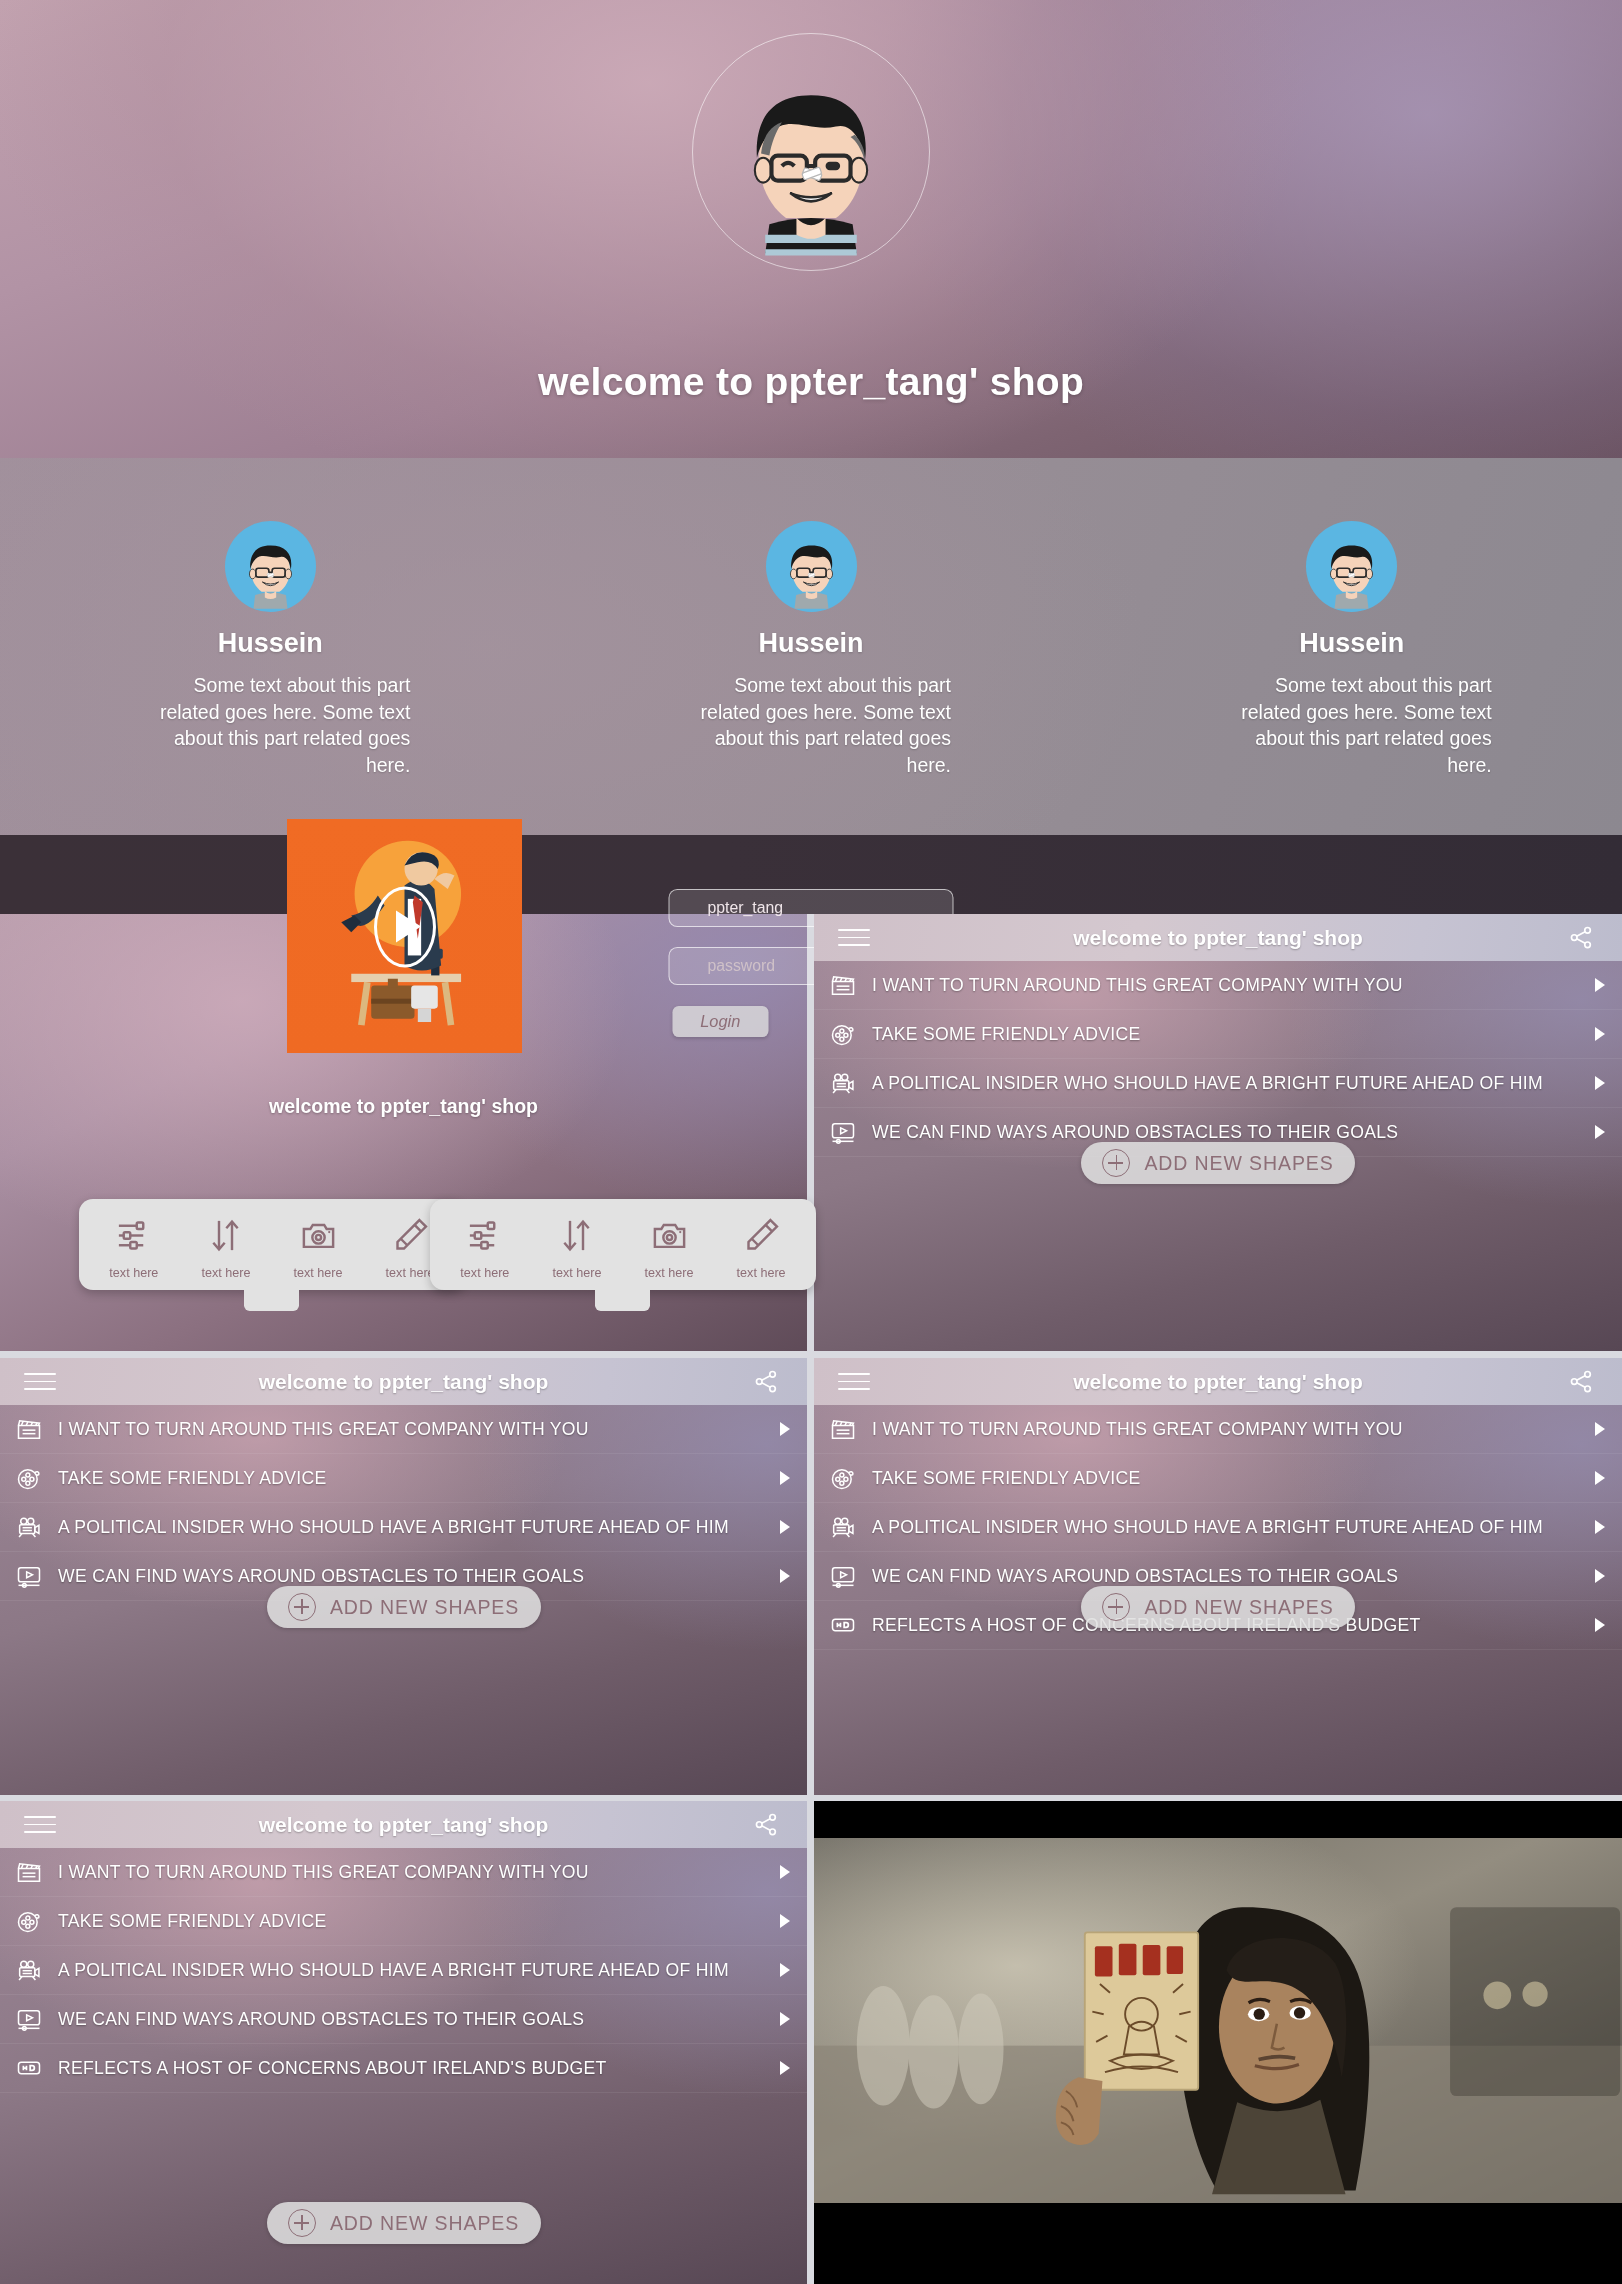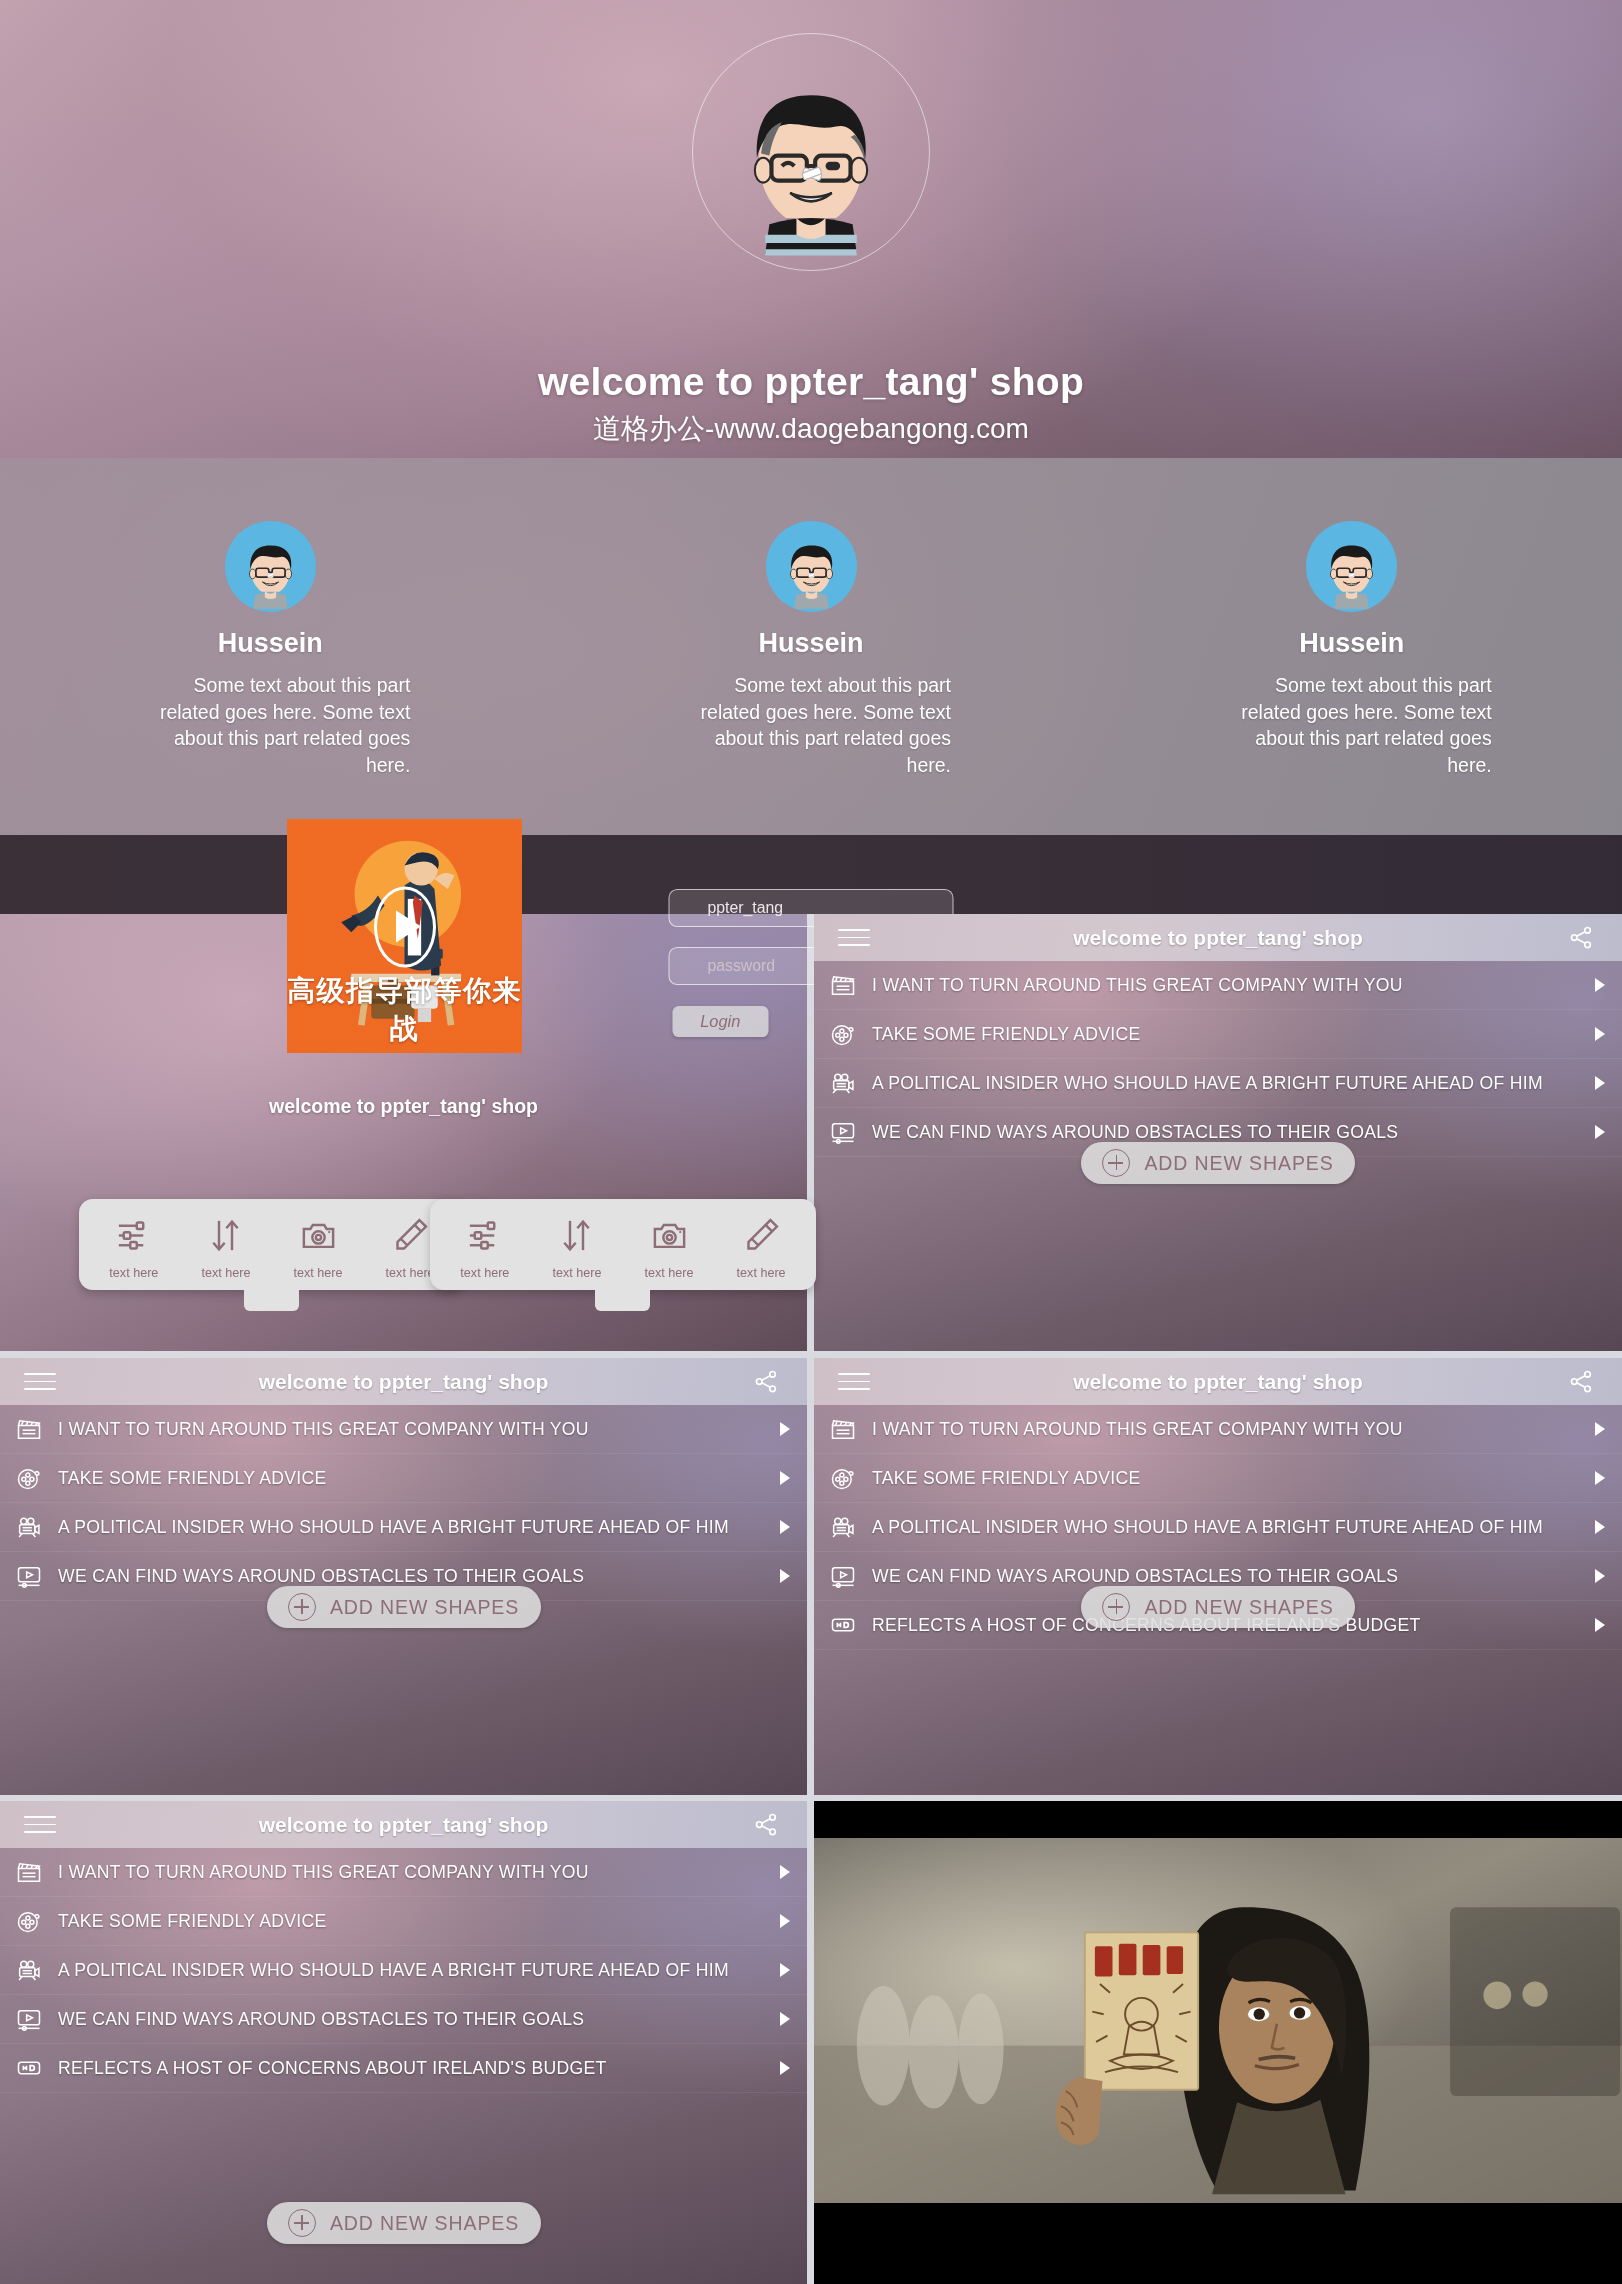--- a/index.html
+++ b/index.html
@@ -248,21 +248,20 @@
           </g>
           <path d="M40 63 q10 8 20 0 q-10 4 -20 0Z" fill="#fff" stroke="#2a2a2a" stroke-width="1.2"></path>
           <path d="M30 78 q20 -6 40 0 L72 92 L28 92Z" fill="#1a1a1a"></path>
           <path d="M28 83 h44 v4 h-44Z" fill="#adc9d6"></path>
           <path d="M28 90 h44 v3 h-44Z" fill="#adc9d6"></path>
           <path d="M43 75 q7 7 14 0 l0 8 q-7 4 -14 0Z" fill="#f5d3ba"></path>
         </g>
       </svg>
     </div>
     <div class="hero-title">welcome to ppter_tang' shop</div>
-    <div class="hero-sub">道格办公-www.daogebangong.com</div>
   </div>
 
   <div class="team">
     <div class="team-col">
       <div class="team-av">
         <svg width="81" height="81" viewBox="0 0 100 100">
           <path d="M50 22 C32 22 26 34 26 48 C26 61 32 70 39 75 L61 75 C68 70 74 61 74 48 C74 34 68 22 50 22Z" fill="#f5d3ba"></path>
           <path d="M50 18 C30 18 24 31 25 47 C27 39 32 32 39 31 C46 30 54 34 62 32 C70 30 74 39 75 48 C78 31 71 18 50 18Z" fill="#1a1a1a"></path>
           <ellipse cx="28" cy="53" rx="4" ry="6" fill="#f5d3ba" stroke="#2a2a2a" stroke-width="1"></ellipse>
           <ellipse cx="72" cy="53" rx="4" ry="6" fill="#f5d3ba" stroke="#2a2a2a" stroke-width="1"></ellipse>
@@ -779,21 +778,20 @@
       <path d="M40 58 l-8 4 6 6 6 -6Z" fill="#1f2d3d"></path>
       <rect x="50" y="100" width="26" height="20" rx="2" fill="#8b5a2b"></rect>
       <rect x="60" y="96" width="6" height="5" fill="#8b5a2b"></rect>
       <rect x="50" y="108" width="26" height="3" fill="#6b4420"></rect>
       <rect x="74" y="100" width="16" height="14" rx="2" fill="#e6e6e6"></rect>
       <rect x="78" y="114" width="8" height="8" fill="#d5d5d5"></rect>
     </svg>
     <div class="playring">
         <b></b>
       </div>
-    <div class="vid-cap">高级指导部等你来战</div>
   </div>
 
   <div class="popup" id="popup1">
     <div class="pop-item">
       <span class="glyph">
         <svg width="39" height="39" viewBox="0 0 24 24" fill="none" stroke="#8d6e77" stroke-width="1.5">
           <line x1="3" y1="6" x2="18" y2="6"></line>
             <rect x="14" y="4" width="4" height="4" rx="0.8" fill="#e2e2e2"></rect>
           <line x1="3" y1="12" x2="18" y2="12"></line>
             <rect x="6" y="10" width="4" height="4" rx="0.8" fill="#e2e2e2"></rect>

